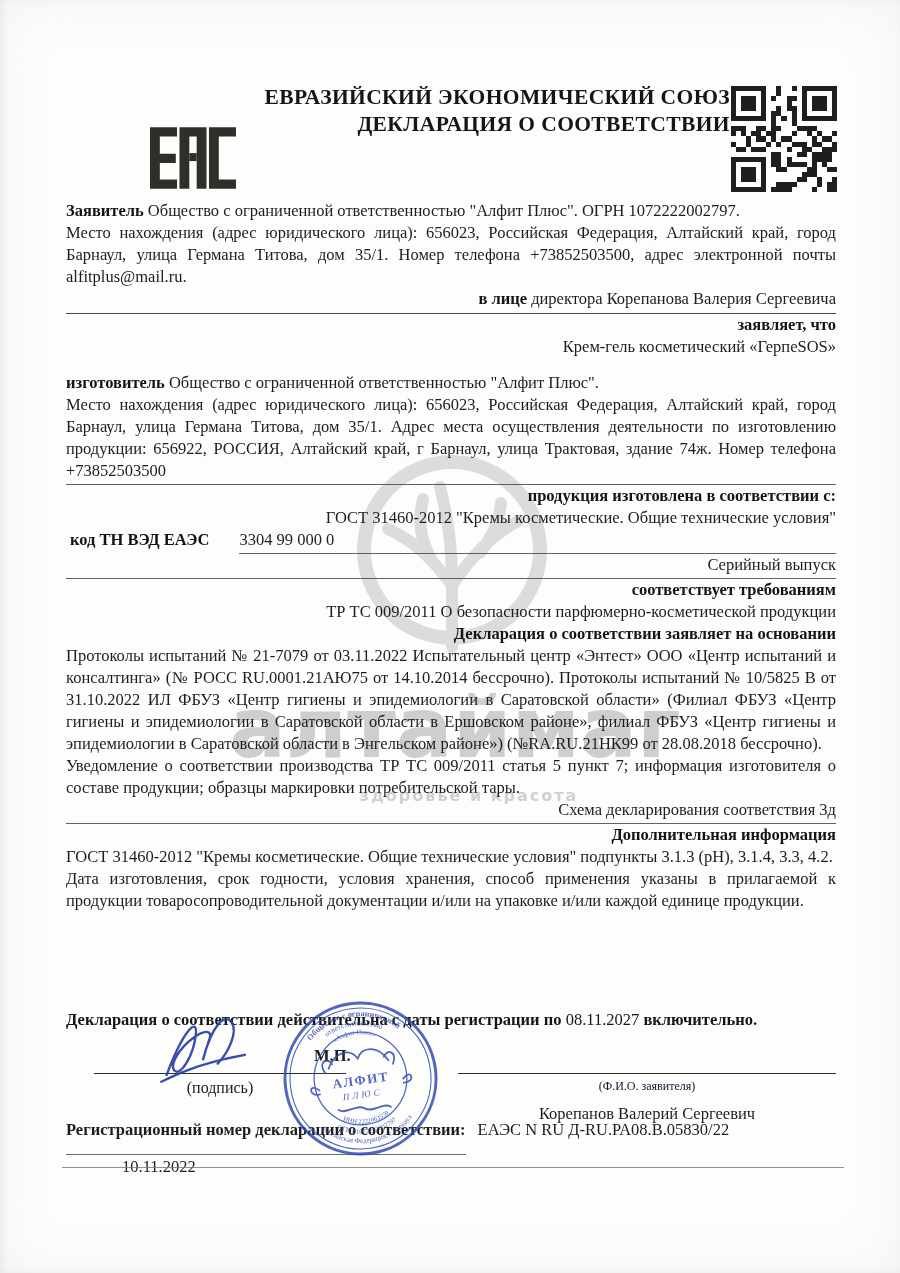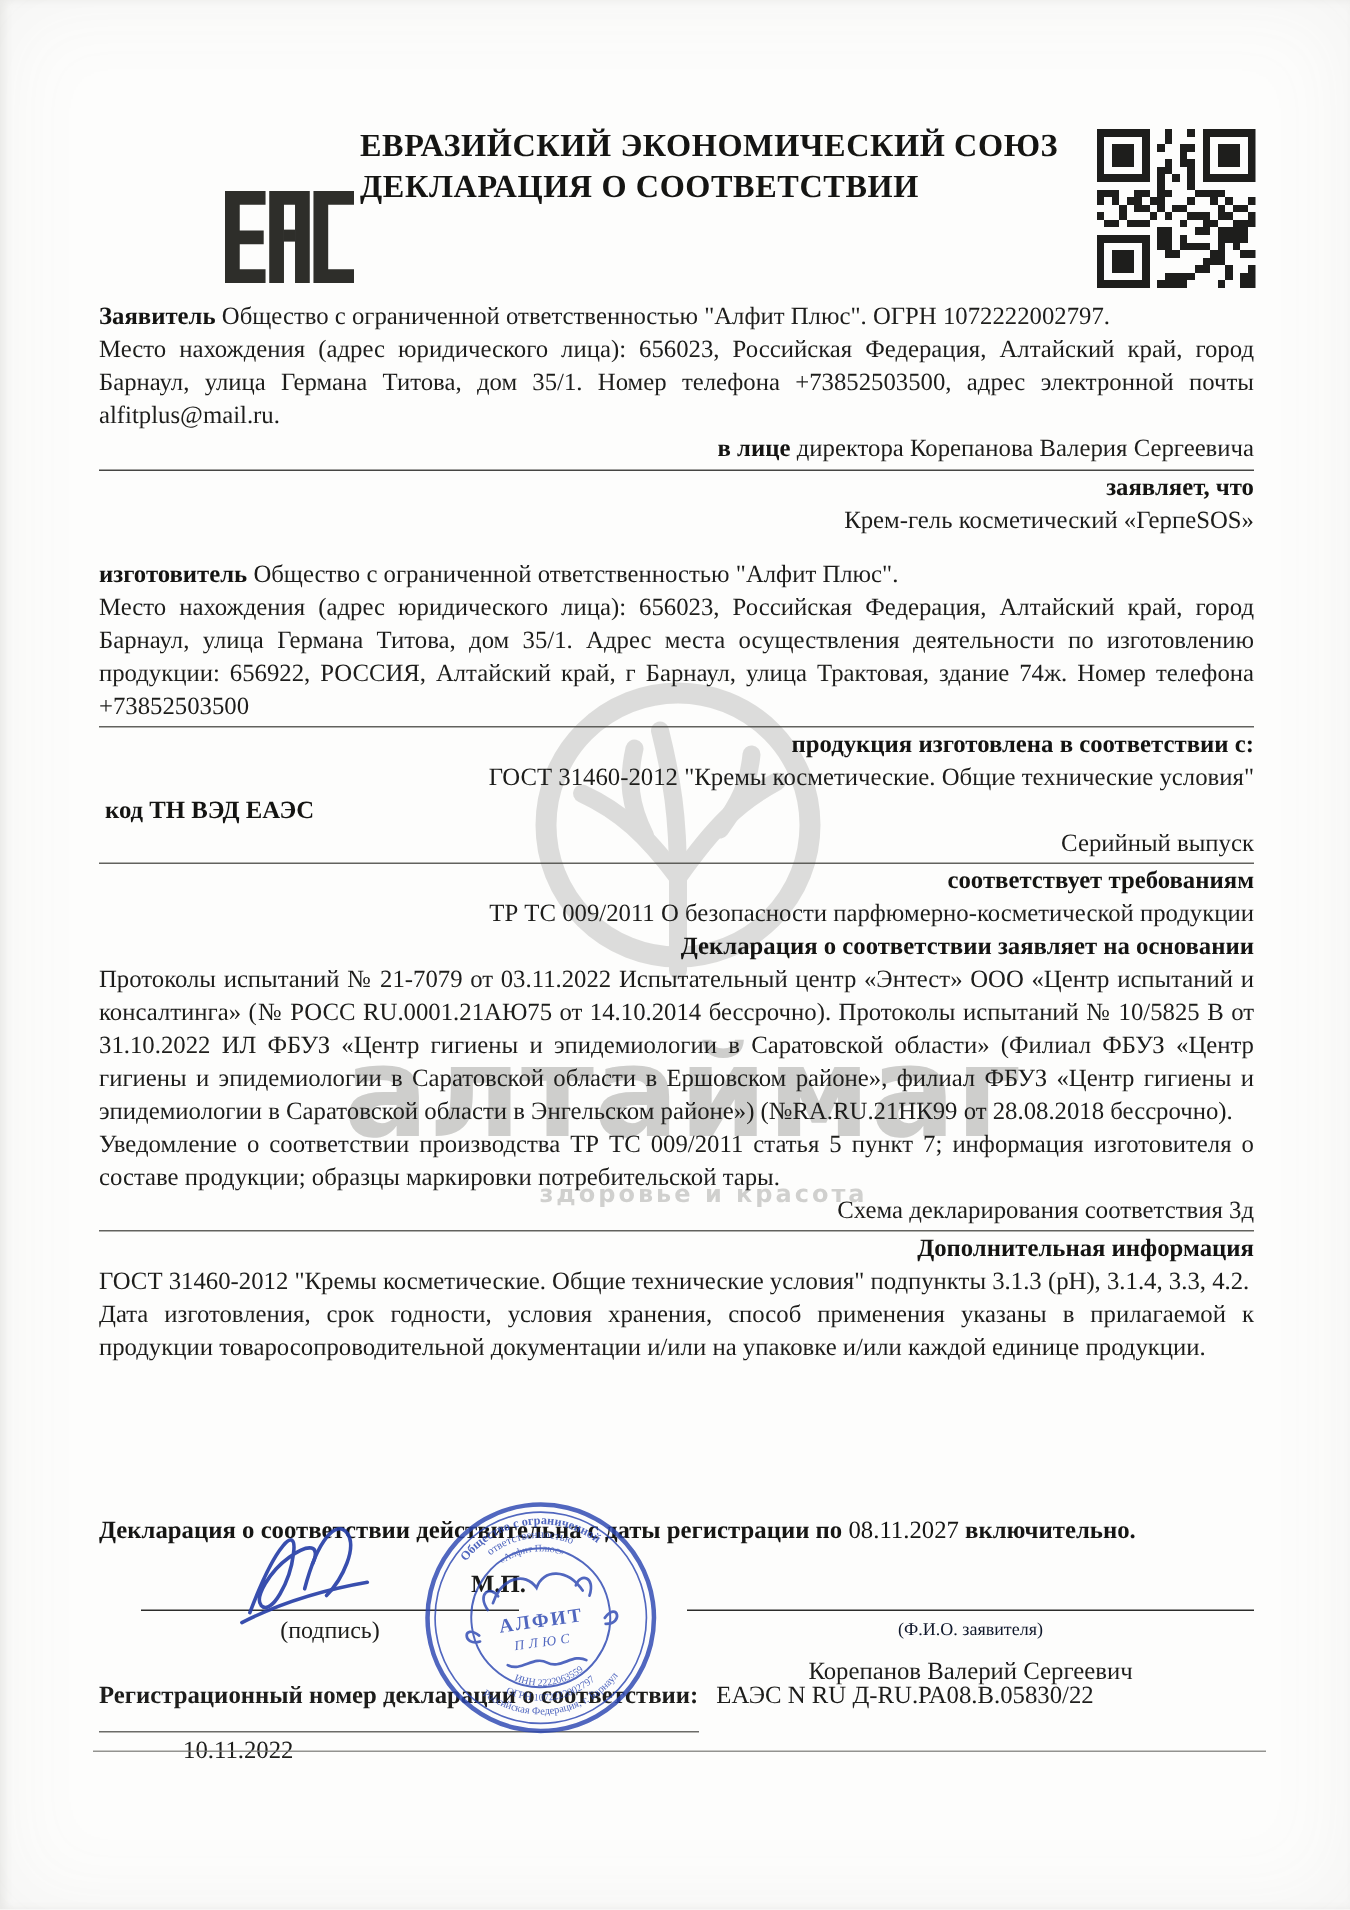--- a/index.html
+++ b/index.html
@@ -1,21 +1,21 @@
 <!DOCTYPE html>
 <html lang="ru"><head>
 <meta charset="utf-8">
 <style>
   html,body{margin:0;padding:0;}
   body{background:#ffffff;font-family:"Liberation Serif","DejaVu Serif",serif;}
   .page{position:relative;width:900px;height:1273px;margin:0 auto;background:#fdfdfc;overflow:hidden;
         box-shadow:inset 0 0 60px rgba(120,118,110,.07), inset 3px 0 6px rgba(120,118,110,.10);}
   
   .eac{position:absolute;left:150px;top:120px;width:86px;height:76px;}
-  .title{position:absolute;left:240px;top:84px;width:490px;text-align:left;
+  .title{position:absolute;left:240px;top:84px;width:490px;text-align:right;
          font-weight:bold;font-size:21.5px;line-height:27px;letter-spacing:.4px;color:#151513;}
   .qr{position:absolute;left:731px;top:86px;width:106px;height:106px;}
   
   .doc{position:absolute;left:66px;top:200px;width:770px;font-size:16.5px;line-height:22px;color:#1d1d1b;z-index:2;}
   .doc p{margin:0;text-align:justify;}
   .doc .nojust{text-align:right;}
   b{color:#141412;}
   .rule{border-bottom:1.3px solid rgba(70,70,66,.85);padding-bottom:2px;}
   .rule-strong{border-bottom:1.8px solid rgba(50,50,48,.9);padding-bottom:3px;}
   .gap{height:14px;}
@@ -318,20 +318,21 @@
 
     <div class="gap"></div>
 
     <p><b>изготовитель</b> <span>Общество с ограниченной ответственностью "Алфит Плюс".</span></p>
     <p class="rule">Место нахождения (адрес юридического лица): 656023, Российская Федерация, Алтайский край, город Барнаул, улица Германа Титова, дом 35/1. Адрес места осуществления деятельности по изготовлению продукции: 656922, РОССИЯ, Алтайский край, г Барнаул, улица Трактовая, здание 74ж. Номер телефона +73852503500</p>
 
     <p class="nojust"><b>продукция изготовлена в соответствии с:</b></p>
     <p class="nojust">ГОСТ 31460-2012 "Кремы косметические. Общие технические условия"</p>
     <div class="row-code">
       <b>код ТН ВЭД ЕАЭС</b>
+      <span class="code-val">3304 99 000 0</span>
     </div>
     <p class="rule nojust">Серийный выпуск</p>
 
     <p class="nojust"><b>соответствует требованиям</b></p>
     <p class="nojust">ТР ТС 009/2011 О безопасности парфюмерно-косметической продукции</p>
 
     <p class="nojust"><b>Декларация о соответствии заявляет на основании</b></p>
     <p>Протоколы испытаний № 21-7079 от 03.11.2022 Испытательный центр «Энтест» ООО «Центр испытаний и консалтинга» (№ РОСС RU.0001.21АЮ75 от 14.10.2014 бессрочно). Протоколы испытаний № 10/5825 В от 31.10.2022 ИЛ ФБУЗ «Центр гигиены и эпидемиологии в Саратовской области» (Филиал ФБУЗ «Центр гигиены и эпидемиологии в Саратовской области в Ершовском районе», филиал ФБУЗ «Центр гигиены и эпидемиологии в Саратовской области в Энгельском районе») (№RA.RU.21НК99 от 28.08.2018 бессрочно).</p>
     <p>Уведомление о соответствии производства ТР ТС 009/2011 статья 5 пункт 7; информация изготовителя о составе продукции; образцы маркировки потребительской тары.</p>
     <p class="rule nojust">Схема декларирования соответствия 3д</p>

